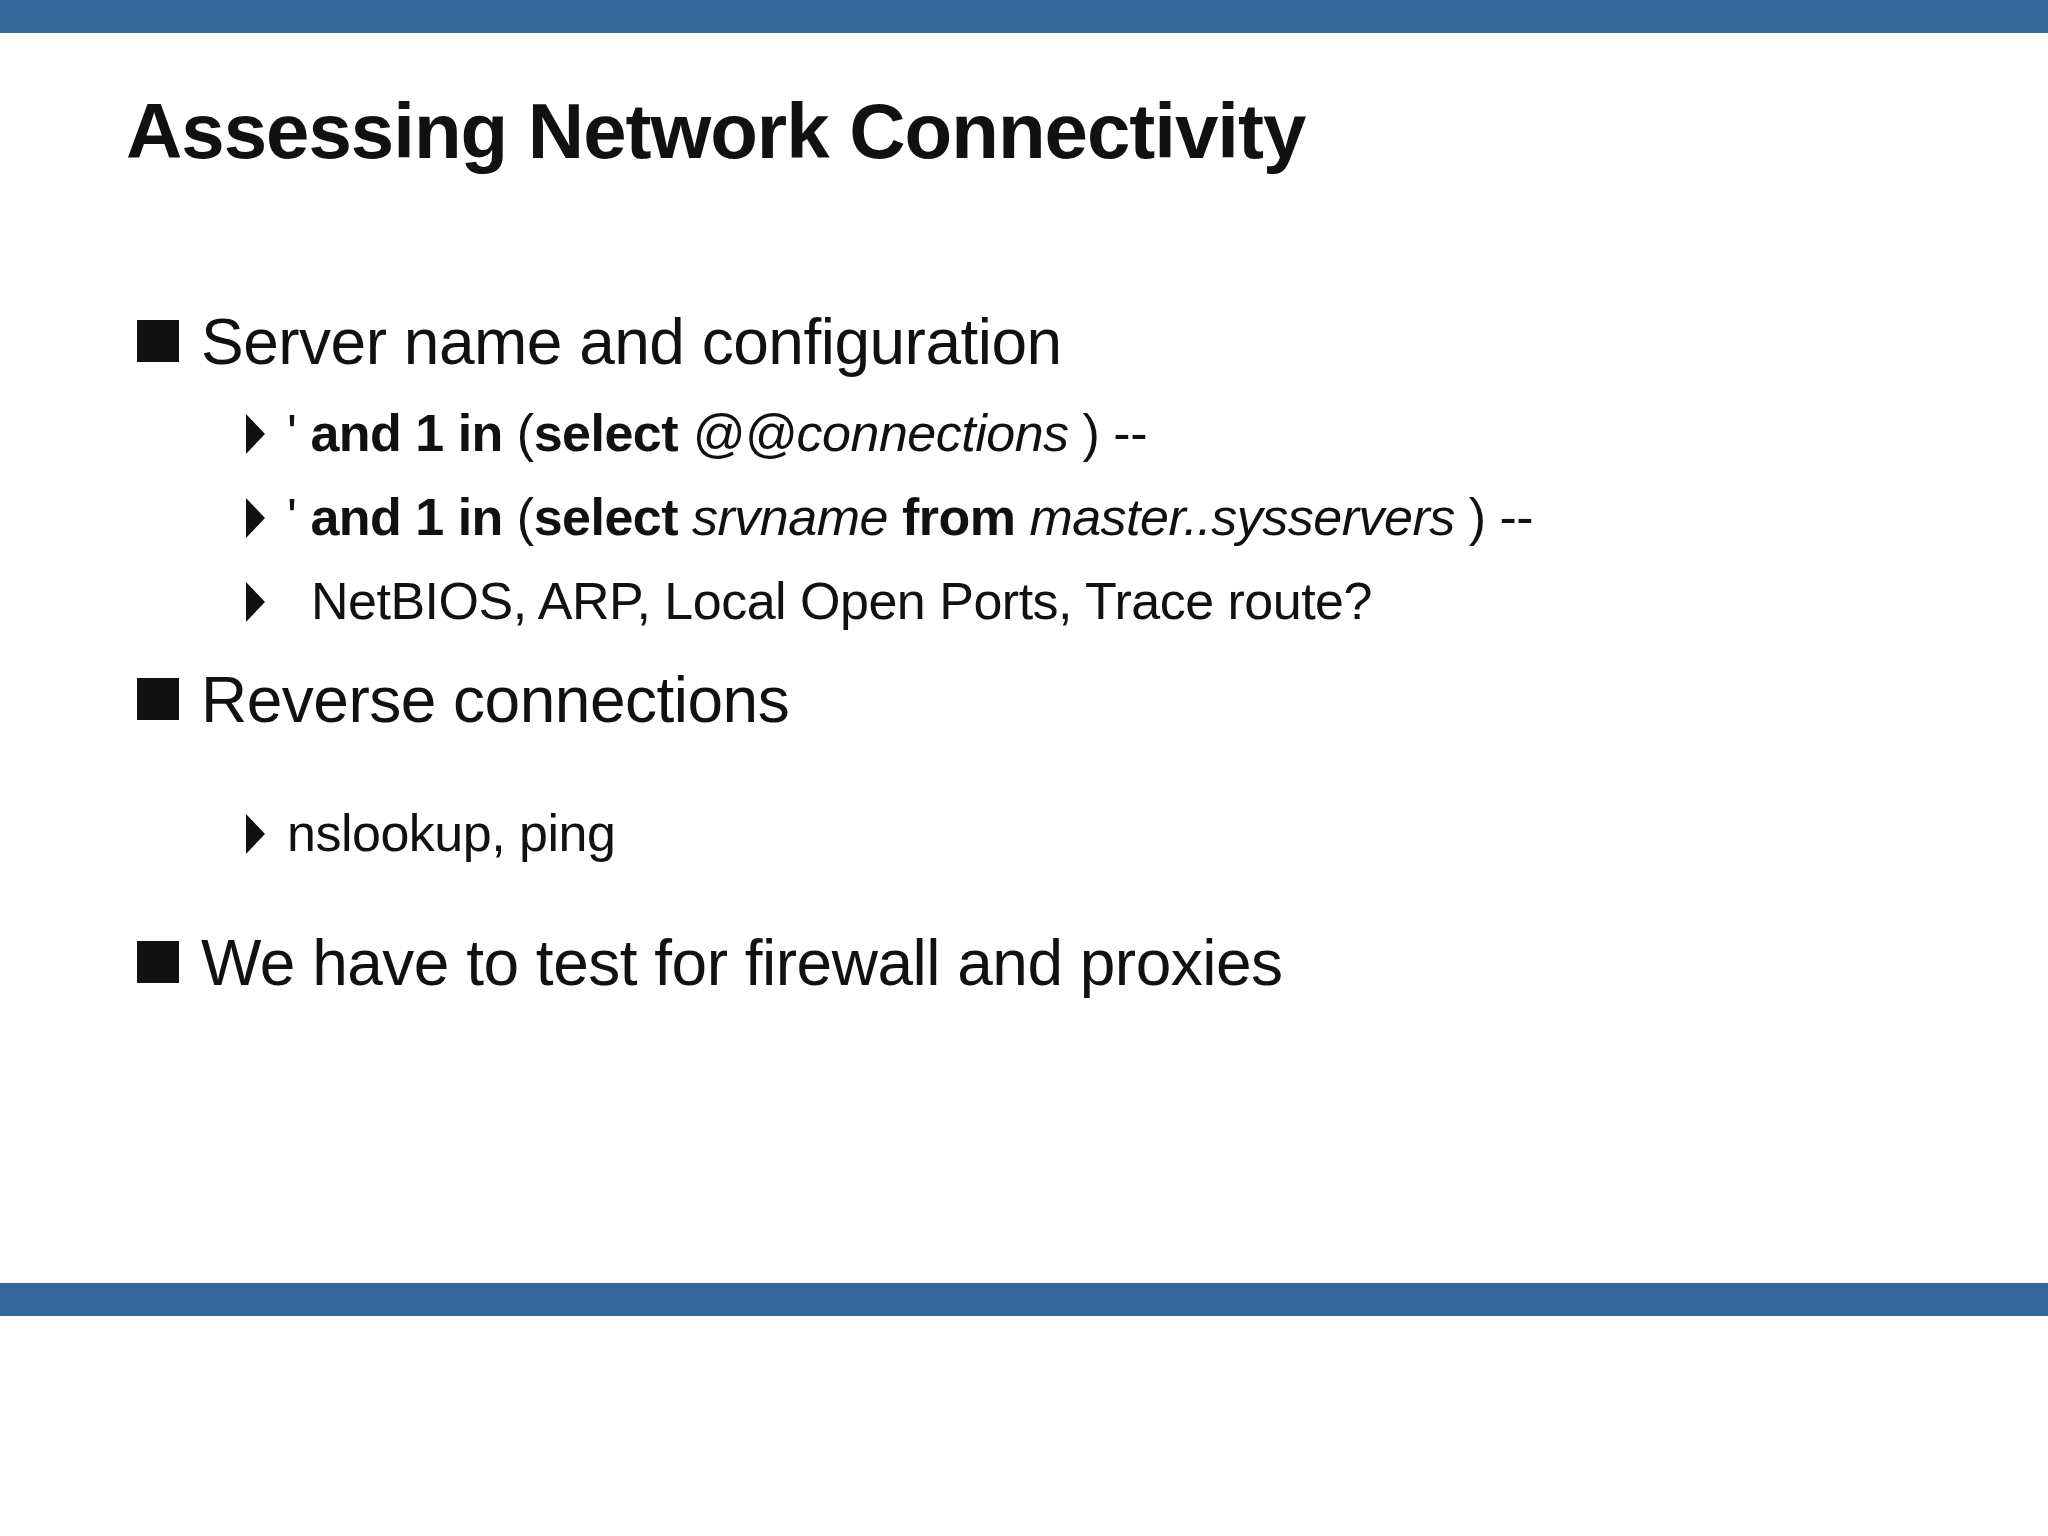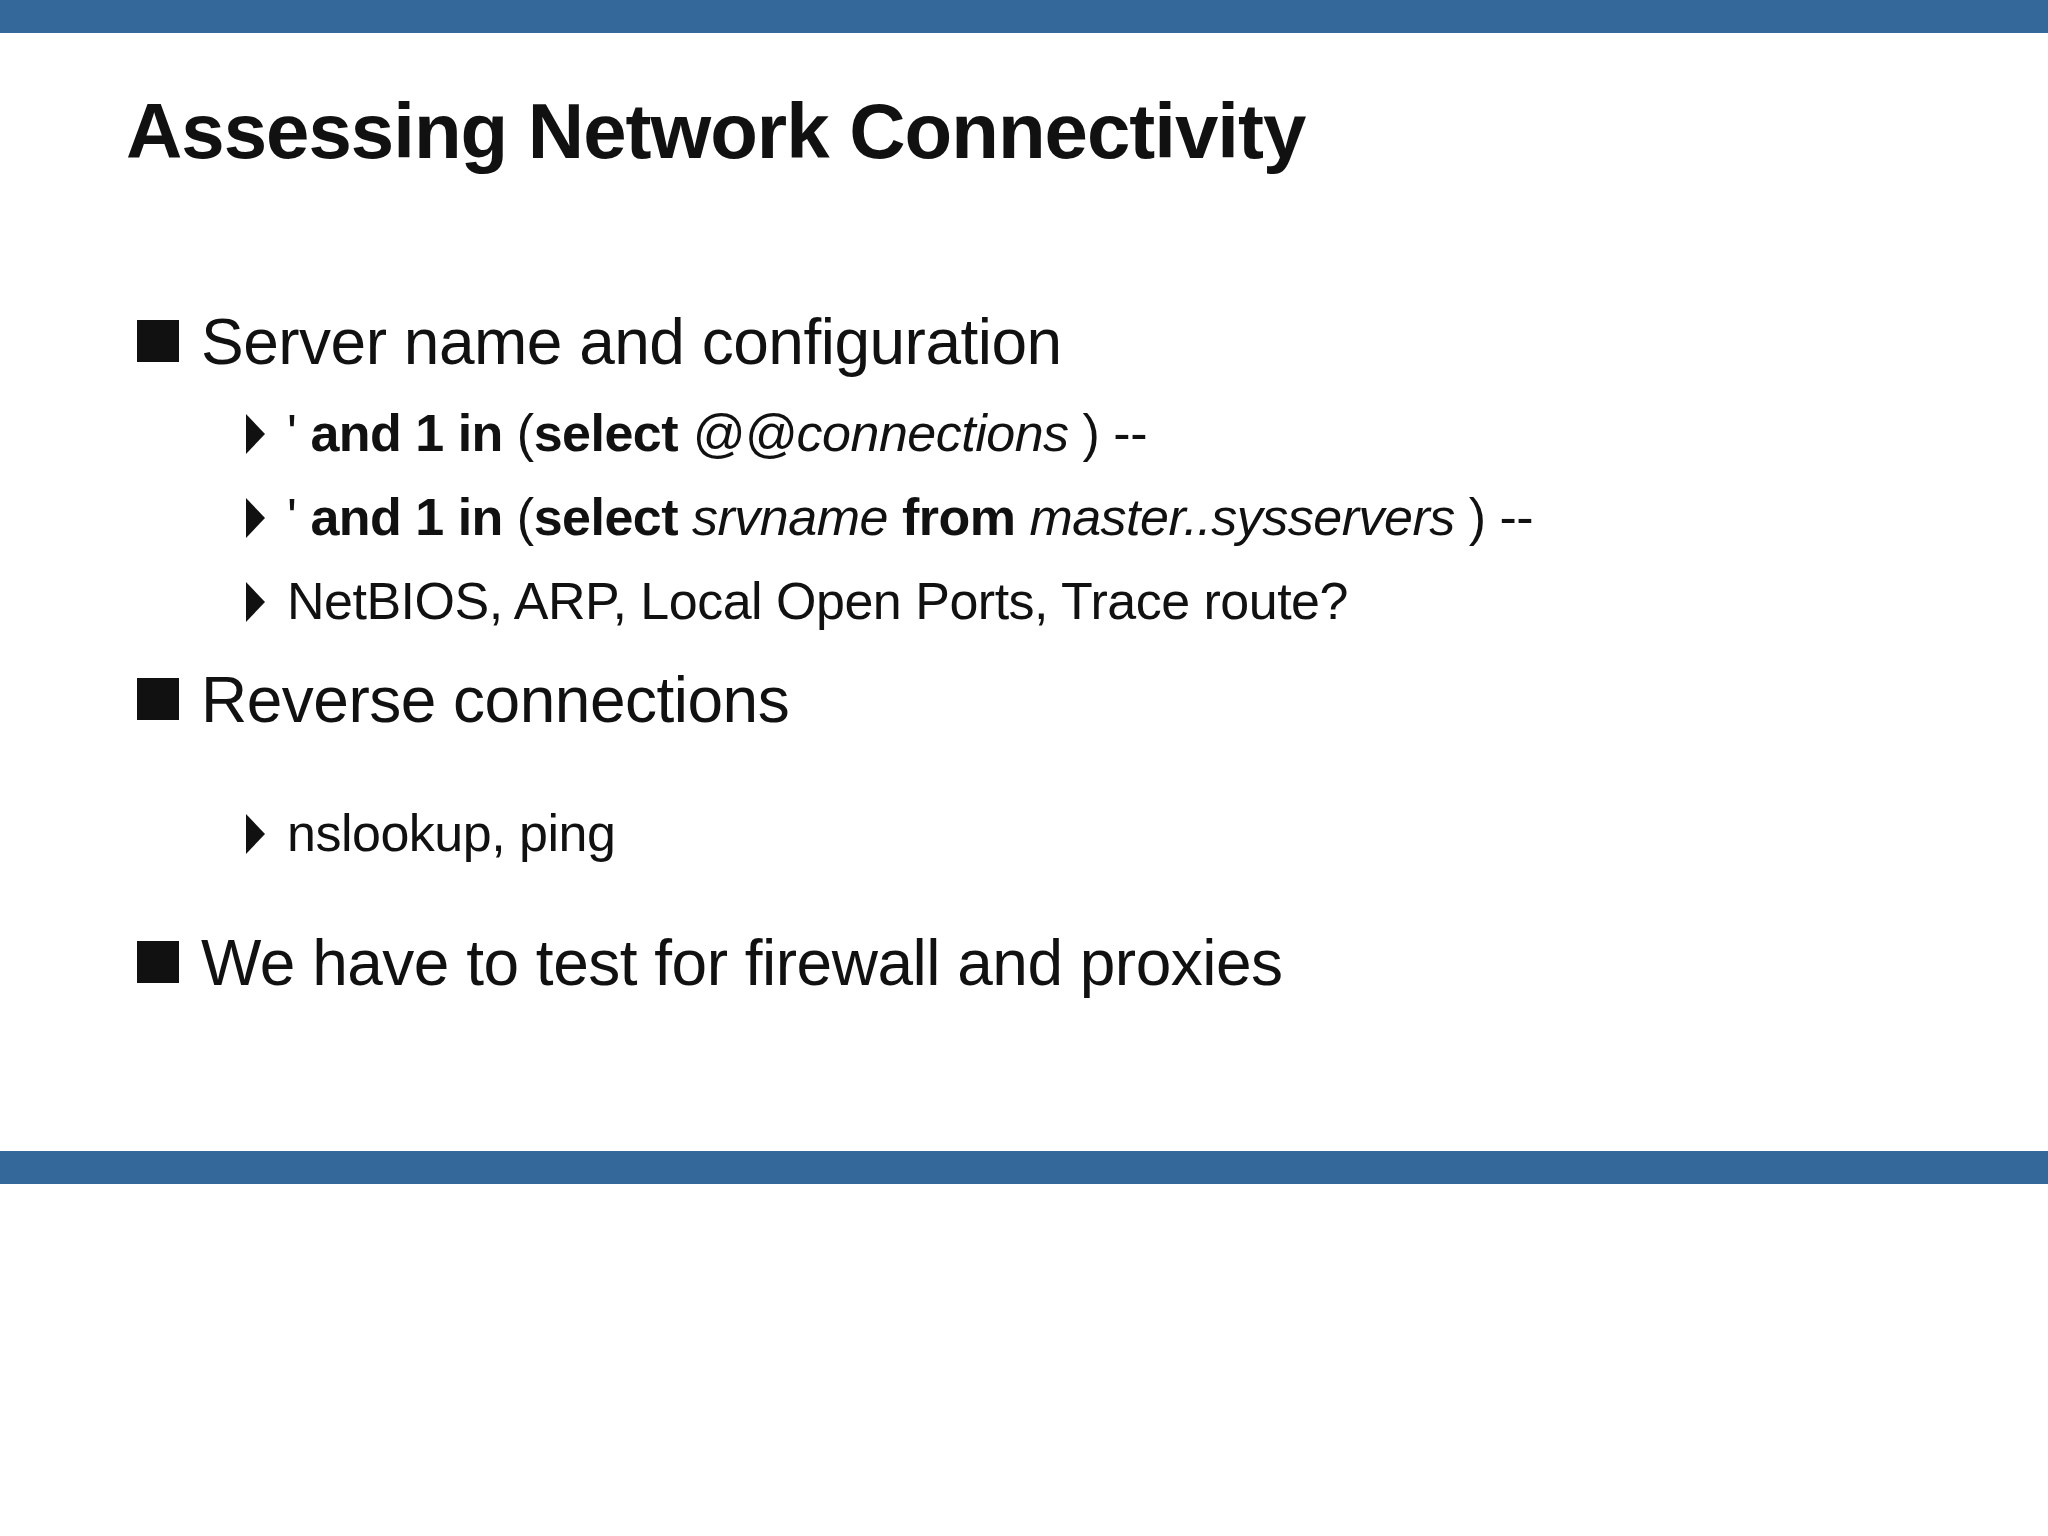--- a/index.html
+++ b/index.html
@@ -1,19 +1,19 @@
 <!DOCTYPE html>
 <html><head>
 <meta charset="utf-8">
 <style>
   html, body { margin: 0; padding: 0; background: #ffffff; }
   .slide {
     position: relative;
     width: 2048px;
-    height: 1184px;
+    height: 1316px;
     background: #ffffff;
     overflow: hidden;
     font-family: "Liberation Sans", sans-serif;
     color: #111111;
   }
   .bar { position: absolute; left: 0; width: 2048px; height: 33px; background: #34679A; }
   .bar-top { top: 0; }
   .bar-bottom { bottom: 0; }
   .footer-hairline {
     position: absolute; left: 0; top: 1489px; width: 2048px; height: 2px;
@@ -37,21 +37,21 @@
     border-bottom: 20px solid transparent;
     border-left: 19px solid #111111;
     margin-top: 10px; margin-right: 22px;
   }
   .b { font-weight: 700; }
   .i { font-style: italic; }
   .line-text { white-space: pre; }
   .row-b1 { top: 306px; }
   .row-s1 { top: 404px; }
   .row-s2 { top: 488px; }
-  .row-s3 { top: 572px; }
+  .row-s3 { top: 572px; gap: 24px; }
   .row-b2 { top: 664px; }
   .row-s4 { top: 804px; }
   .row-s5 { top: 840px; }
   .row-b3 { top: 927px; }
   .footer-brand {
     position: absolute; left: 1640px; top: 1418px;
     font-size: 40px; font-weight: 700; color: #8a8a8a; letter-spacing: 0;
   }
   .footer-logo { position: absolute; left: 1802px; top: 1394px; width: 92px; height: 92px; }
   .footer-page {

